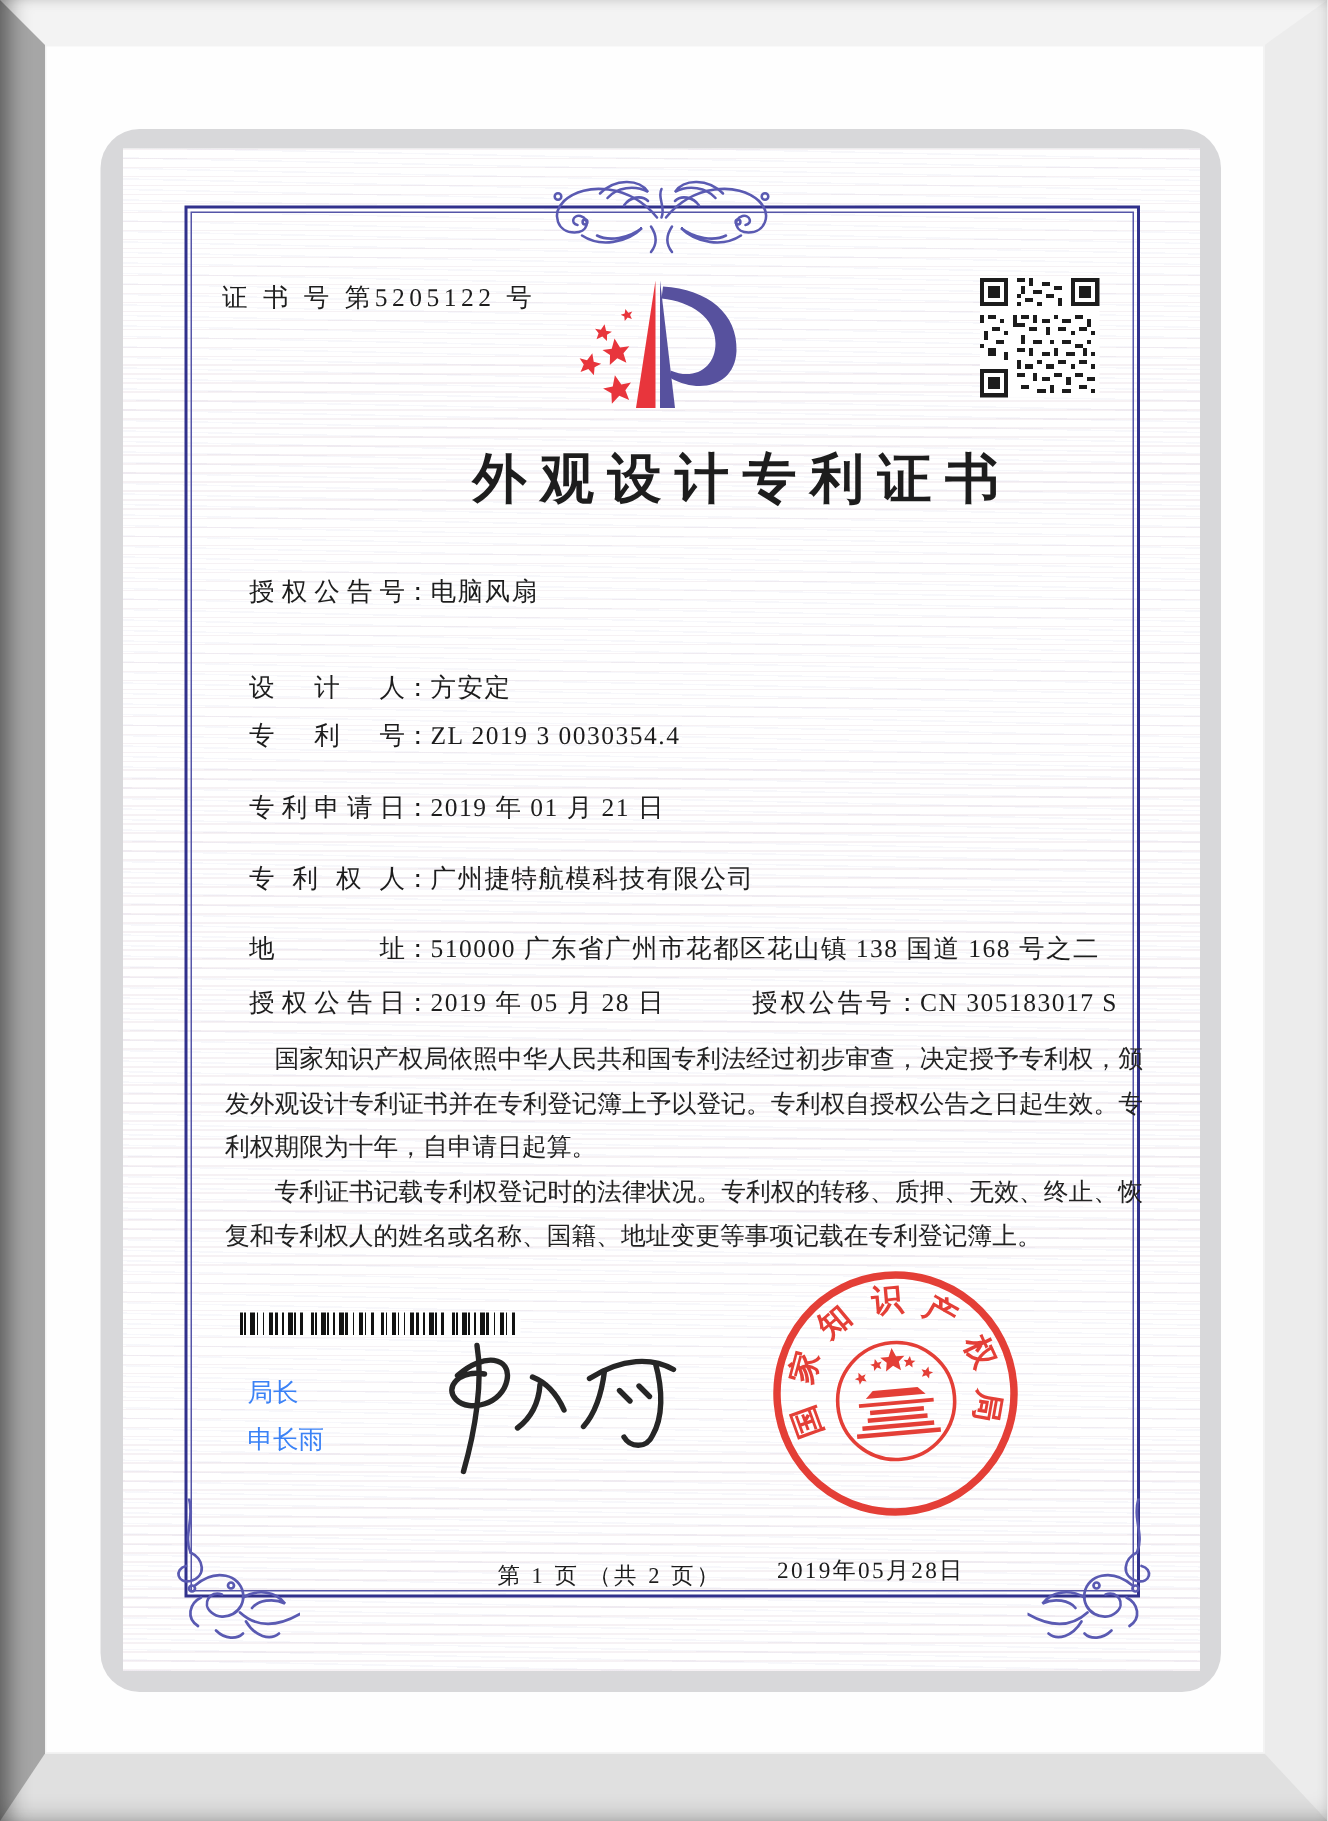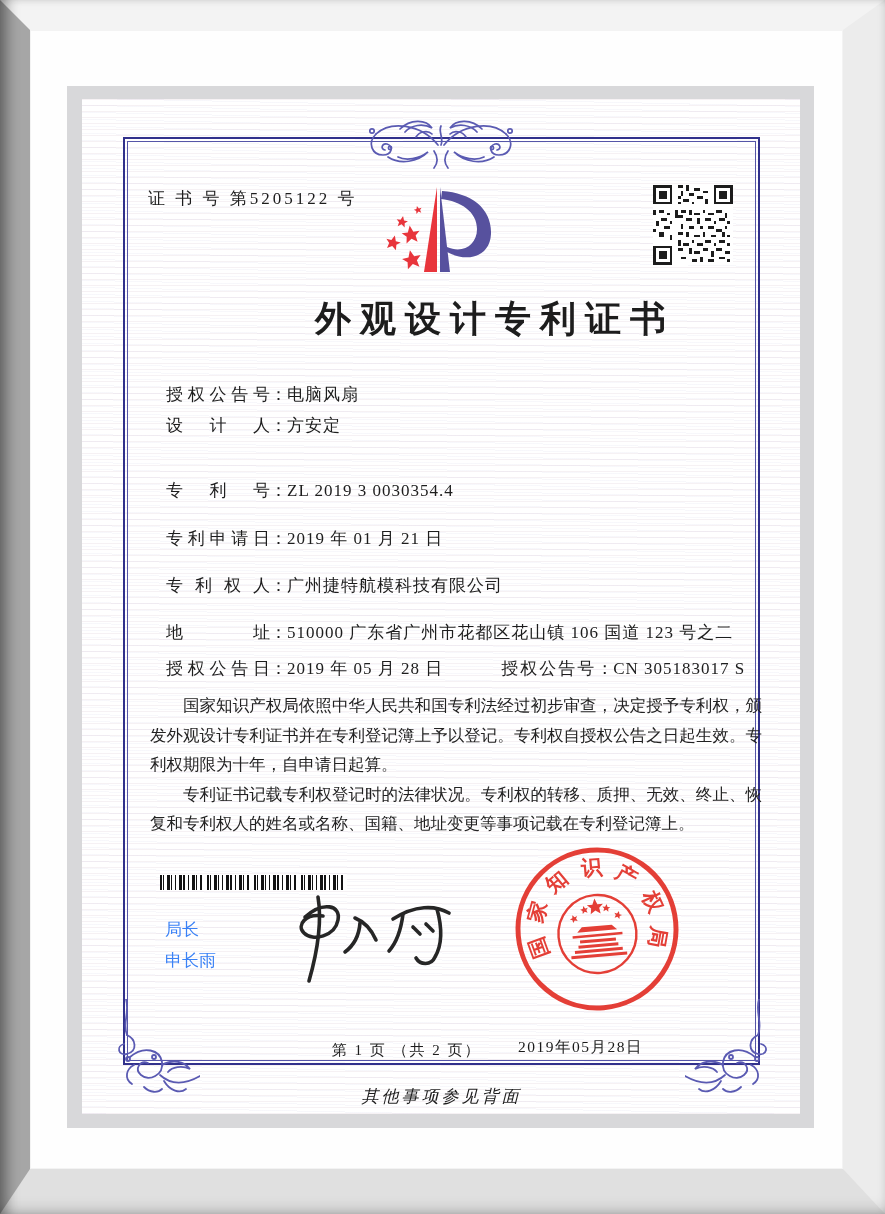--- a/index.html
+++ b/index.html
@@ -9,21 +9,21 @@
   
   .bevel{position:absolute;inset:0;border-style:solid;border-width:30px 42px 45px 30px;
          border-color:#f3f3f3 #ececec #e0e0e0 #a6a6a6;}
   .photo-shade{position:absolute;inset:0;pointer-events:none;
          box-shadow:inset 14px 0 14px -8px rgba(0,0,0,.42),
                     inset -4px 0 8px -4px rgba(0,0,0,.10),
                     inset 0 -12px 16px -10px rgba(0,0,0,.22),
                     inset 0 6px 10px -8px rgba(0,0,0,.10);}
   .flat{position:absolute;left:30px;top:30px;right:42px;bottom:45px;background:#fefefe;
         box-shadow:inset 0 0 0 1px rgba(0,0,0,.045);}
-  .mat{position:absolute;left:67px;top:86px;right:71px;bottom:86px;background:#d8d8da;}
+  .mat{position:absolute;left:67px;top:86px;right:71px;bottom:86px;background:#d8d8da;border-radius:26px;}
   .paper{position:absolute;left:15px;top:13px;right:14px;bottom:14px;background:#ffffff;overflow:hidden;}
   
   .paper::before{content:"";position:absolute;inset:0;pointer-events:none;
      background:repeating-linear-gradient(0deg,rgba(186,150,172,.13) 0 1px,transparent 1px 6px),
                 repeating-linear-gradient(1.2deg,rgba(150,150,200,.07) 0 1px,transparent 1px 7px);}
   
   .blue-frame{position:absolute;left:41px;top:38px;width:637px;height:928px;
       border:2.5px solid #31318c;}
   .blue-frame::before{content:"";position:absolute;inset:2px;border:1.5px solid #5555a8;}
   .ornament{position:absolute;pointer-events:none;}
@@ -146,25 +146,25 @@
           <path d="M1 1h5v5h-5z M23 1h5v5h-5z M1 23h5v5h-5z" fill="#fff"></path>
           <path d="M2 2h3v3h-3z M24 2h3v3h-3z M2 24h3v3h-3z"></path>
           <path d="M9 0h2v1h-2z M12 0h1v2h-1z M15 1h2v1h-2z M10 2h1v2h-1z M13 3h2v1h-2z M9 4h1v1h-1z M16 4h2v1h-2z M11 5h2v1h-2z M14 6h1v1h-1z M9 6h1v1h-1z M18 2h2v1h-2z M19 5h1v2h-1z M0 9h1v2h-1z M2 9h2v1h-2z M5 10h1v1h-1z M3 12h2v1h-2z M1 13h1v2h-1z M6 13h1v1h-1z M4 15h2v1h-2z M0 16h1v1h-1z M2 17h2v2h-2z M6 18h1v2h-1z M8 9h1v3h-1z M10 9h2v1h-2z M13 9h1v2h-1z M15 10h2v1h-2z M18 9h1v1h-1z M20 10h2v1h-2z M23 9h2v1h-2z M26 10h1v2h-1z M9 11h2v1h-2z M12 12h2v1h-2z M16 12h1v2h-1z M19 12h2v1h-2z M22 13h1v1h-1z M24 12h2v1h-2z M27 13h1v1h-1z M10 14h1v2h-1z M13 15h2v1h-2z M17 15h1v1h-1z M20 15h2v1h-2z M23 16h2v1h-2z M26 15h1v1h-1z M9 17h2v1h-2z M12 17h1v2h-1z M15 18h2v1h-2z M18 17h1v2h-1z M21 18h2v1h-2z M25 17h1v2h-1z M27 18h1v1h-1z M9 20h1v2h-1z M11 21h2v1h-2z M14 20h1v1h-1z M16 21h2v1h-2z M19 20h2v1h-2z M22 21h1v1h-1z M24 20h2v1h-2z M27 21h1v1h-1z M9 23h2v1h-2z M13 23h1v2h-1z M15 24h2v1h-2z M18 23h2v1h-2z M21 24h1v2h-1z M23 23h2v1h-2z M26 24h2v1h-2z M10 26h2v1h-2z M14 27h2v1h-2z M17 26h1v2h-1z M20 27h2v1h-2z M24 26h2v1h-2z M27 27h1v1h-1z"></path>
         </g>
       </svg>
 
       <div class="title">外观设计专利证书</div>
 
       <div class="fields">
         <div class="frow" style="top:0"><span class="flabel">授权公告号</span><span>：</span><span class="fvalue">电脑风扇</span></div>
-        <div class="frow" style="top:31px"><span class="flabel">设计人</span><span>：</span><span class="fvalue">方安定</span></div>
+        <div class="frow" style="top:64px"><span class="flabel">设计人</span><span>：</span><span class="fvalue">方安定</span></div>
         <div class="frow" style="top:96px"><span class="flabel">专利号</span><span>：</span><span class="fvalue">ZL 2019 3 0030354.4</span></div>
         <div class="frow" style="top:144px"><span class="flabel">专利申请日</span><span>：</span><span class="fvalue">2019 年 01 月 21 日</span></div>
         <div class="frow" style="top:191px"><span class="flabel">专利权人</span><span>：</span><span class="fvalue">广州捷特航模科技有限公司</span></div>
-        <div class="frow" style="top:238px"><span class="flabel">地址</span><span>：</span><span class="fvalue">510000 广东省广州市花都区花山镇 106 国道 123 号之二</span></div>
+        <div class="frow" style="top:238px"><span class="flabel">地址</span><span>：</span><span class="fvalue">510000 广东省广州市花都区花山镇 138 国道 168 号之二</span></div>
         <div class="frow" style="top:274px"><span class="flabel">授权公告日</span><span>：</span><span class="fvalue">2019 年 05 月 28 日</span><span class="grant2">授权公告号</span><span>：</span><span class="fvalue">CN 305183017 S</span></div>
       </div>
 
       <div class="body-text">
         <p>国家知识产权局依照中华人民共和国专利法经过初步审查，决定授予专利权，颁发外观设计专利证书并在专利登记簿上予以登记。专利权自授权公告之日起生效。专利权期限为十年，自申请日起算。</p>
         <p>专利证书记载专利权登记时的法律状况。专利权的转移、质押、无效、终止、恢复和专利权人的姓名或名称、国籍、地址变更等事项记载在专利登记簿上。</p>
       </div>
 
       <div class="barcode"></div>
 
@@ -217,18 +217,17 @@
           <text transform="translate(86,24)" dominant-baseline="central">识</text>
           <text transform="translate(120.4,34.9) rotate(35)" dominant-baseline="central">产</text>
           <text transform="translate(144.4,63.5) rotate(70)" dominant-baseline="central">权</text>
           <text transform="translate(146,99.5) rotate(105)" dominant-baseline="central">局</text>
         </g>
       </svg>
 
       <div class="seal-date">2019年05月28日</div>
 
       <div class="page-footer">第 1 页 （共 2 页）</div>
-      <div class="back-note">其他事项参见背面</div>
 
     </div>
   </div>
   <div class="photo-shade"></div>
 </div>
 
 </body></html>

